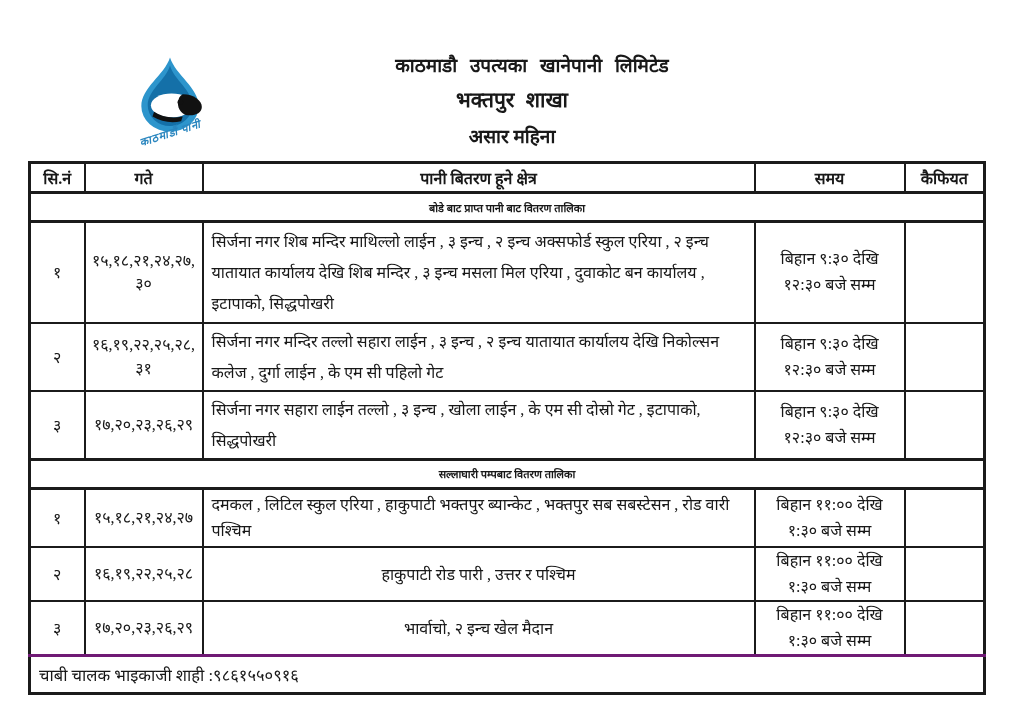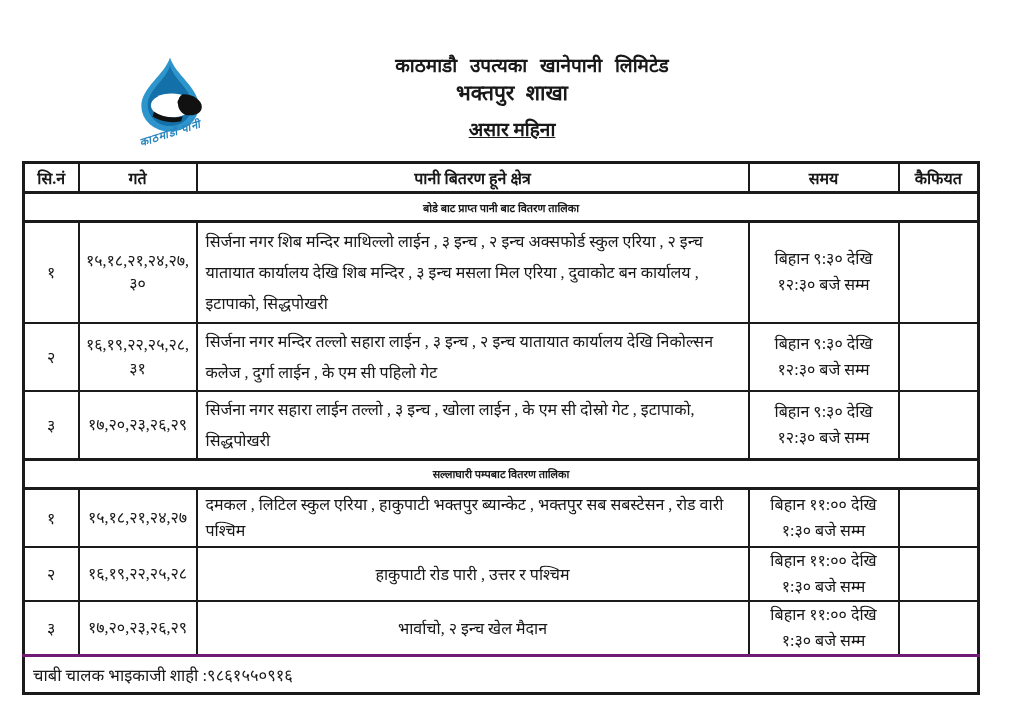--- a/index.html
+++ b/index.html
@@ -12,26 +12,26 @@
   .doc-header { position:absolute; top:52px; left:0; width:100%; height:105px; }
   .logo { position:absolute; left:124px; top:4px; width:92px; height:92px; text-align:center; }
   .logo svg { display:block; margin:0 auto; }
   .logo-caption {
     position:absolute; left:-14px; bottom:8px; width:120px;
     color:#2a86bf; font-size:11px; font-weight:bold; font-style:italic;
     transform:rotate(-18deg); letter-spacing:1px; white-space:nowrap;
   }
   .titles { position:absolute; left:0; top:0; width:1024px; text-align:center; }
   .org-title   { font-size:19px; font-weight:bold; word-spacing:8px; margin-left:40px; }
-  .branch-title{ font-size:21px; font-weight:bold; word-spacing:6px; }
-  .month-title { font-size:19px; font-weight:bold; margin-top:10px;text-decoration:underline; }
+  .branch-title{ font-size:21px; font-weight:bold; word-spacing:6px; margin-top:7px; }
+  .month-title { font-size:19px; font-weight:bold; margin-top:10px; }
 
   
   table.schedule {
-    position:absolute; left:22px; top:161px; width:955px;
+    position:absolute; left:28px; top:161px; width:955px;
     border-collapse:collapse; table-layout:fixed;
     border:3px solid #1b1b1b;
   }
   .schedule th, .schedule td {
     border:2px solid #1b1b1b; vertical-align:middle;
     font-size:16px; overflow:hidden;
   }
   .schedule thead th { height:30px; font-weight:bold; text-align:center; font-size:16px; }
   tr.section-row td {
     height:29px; font-weight:bold; text-align:center; font-size:11px;

